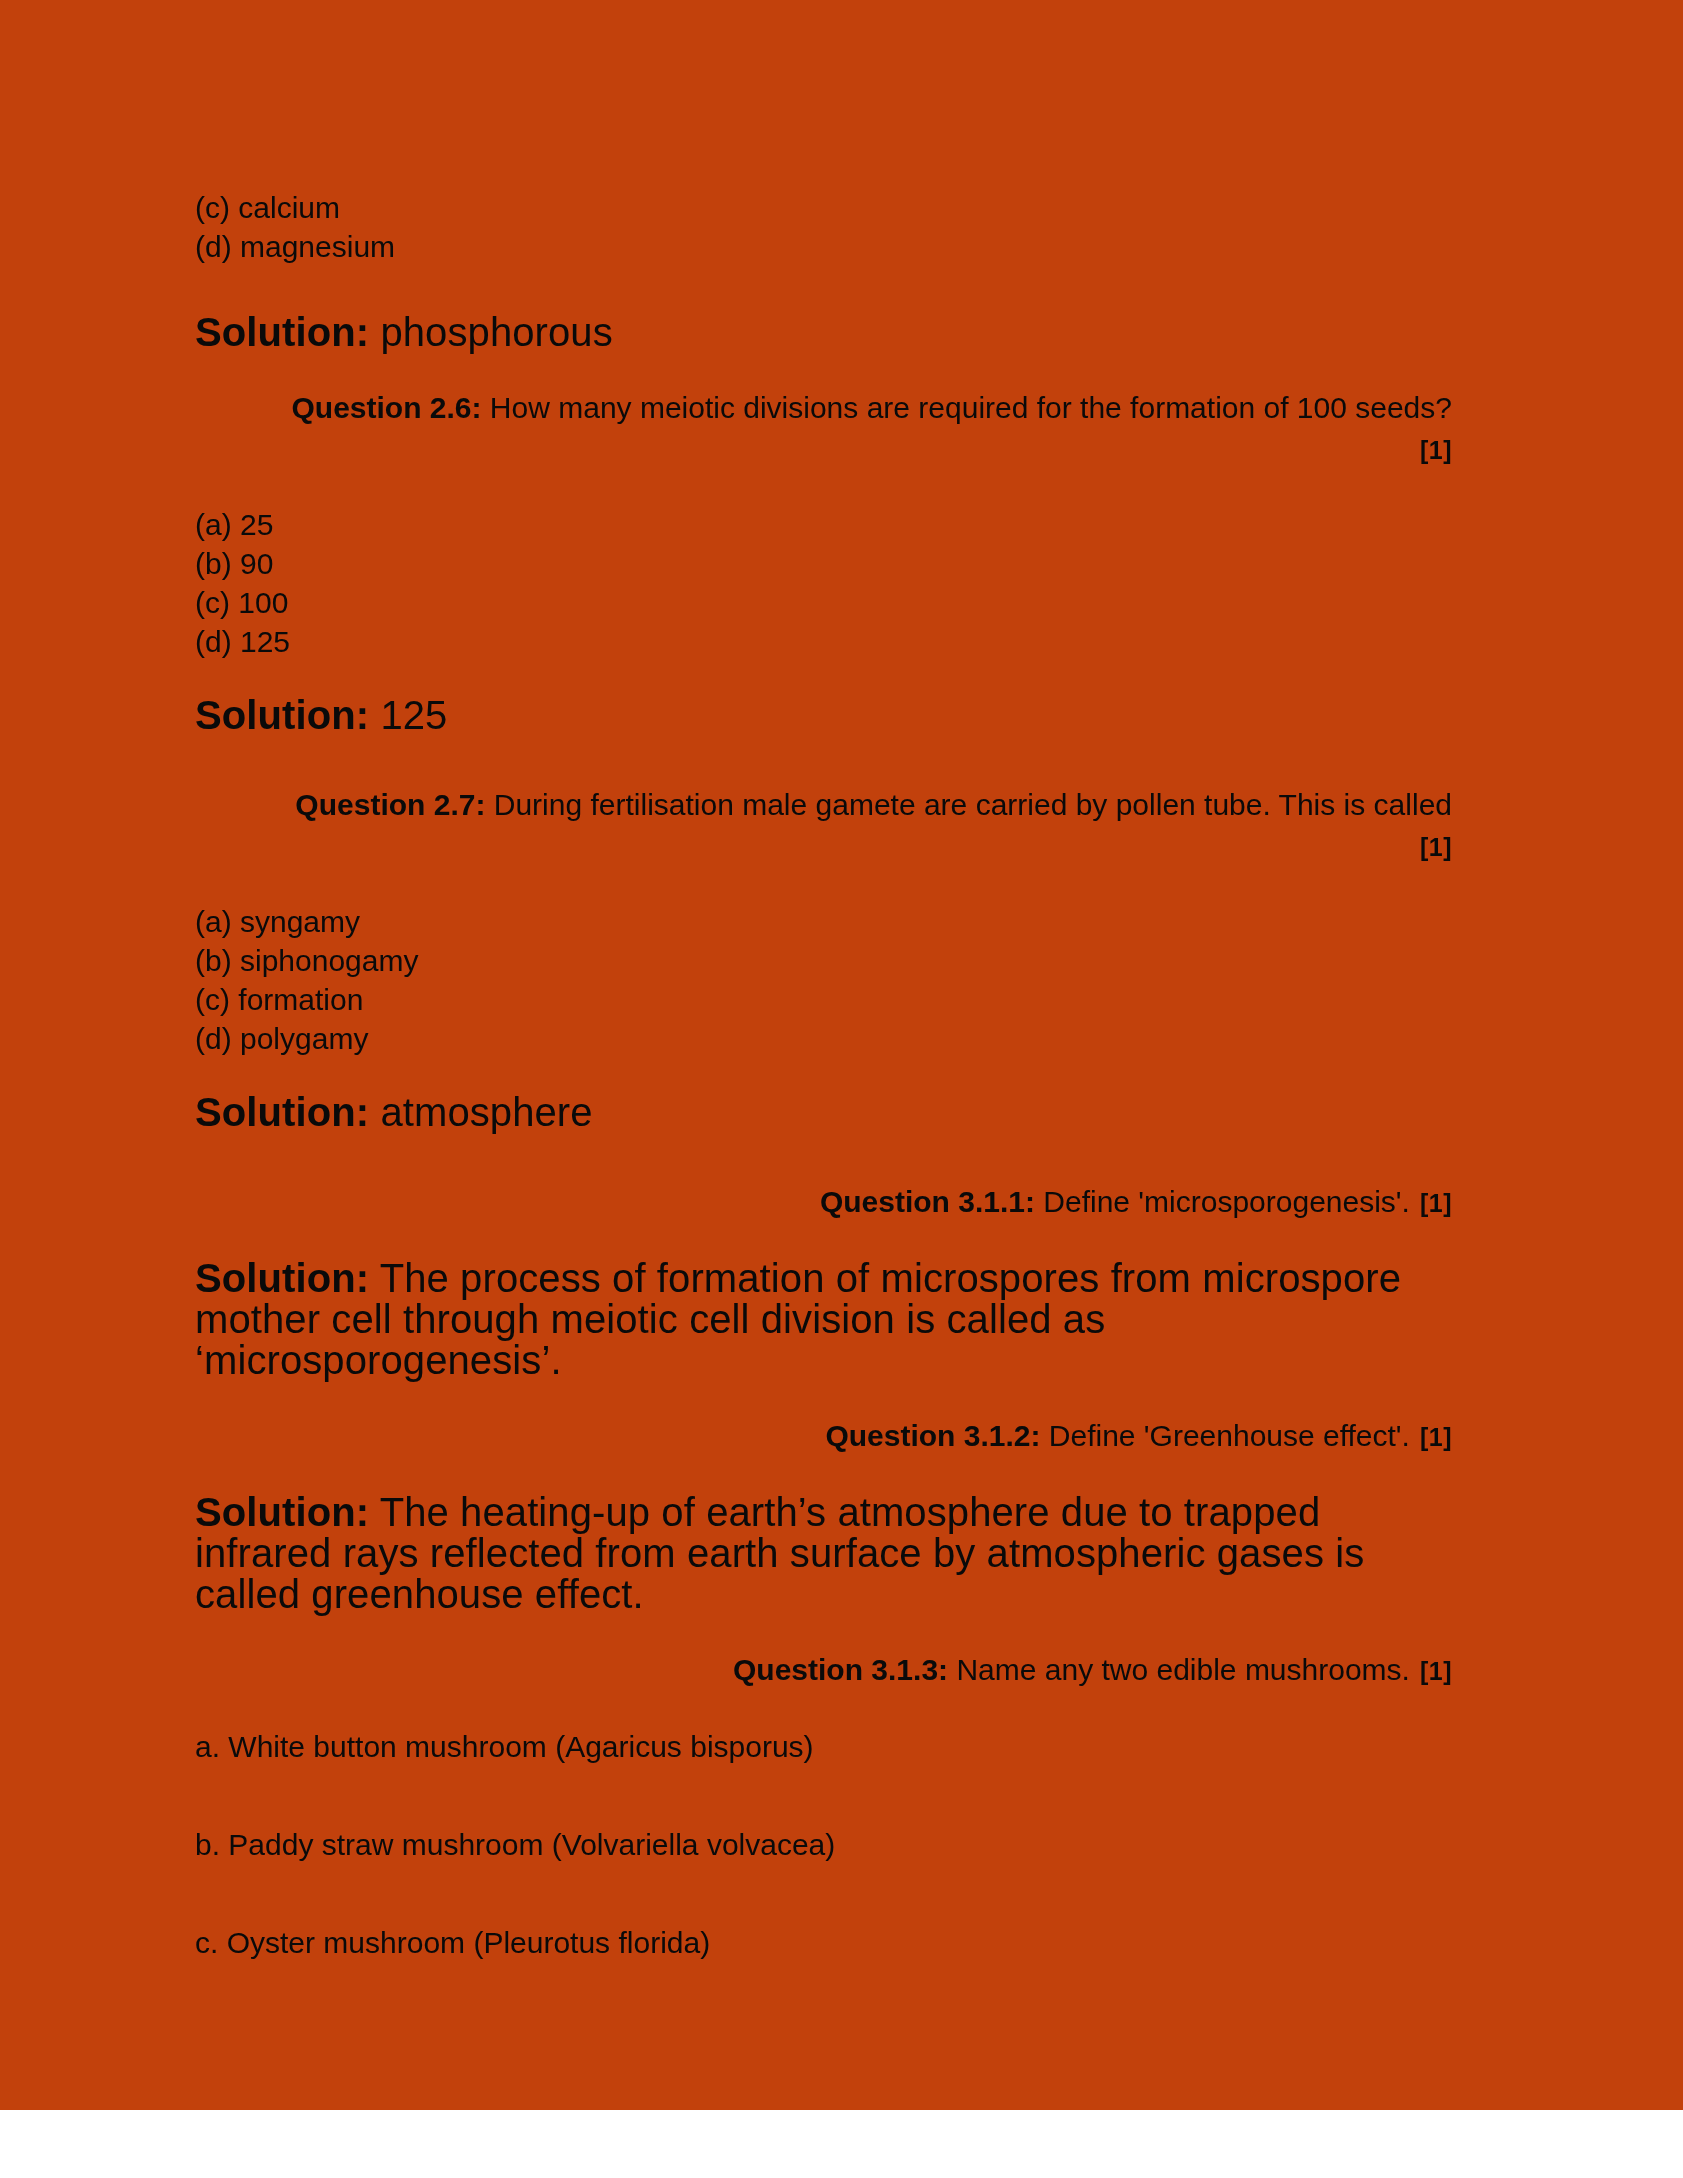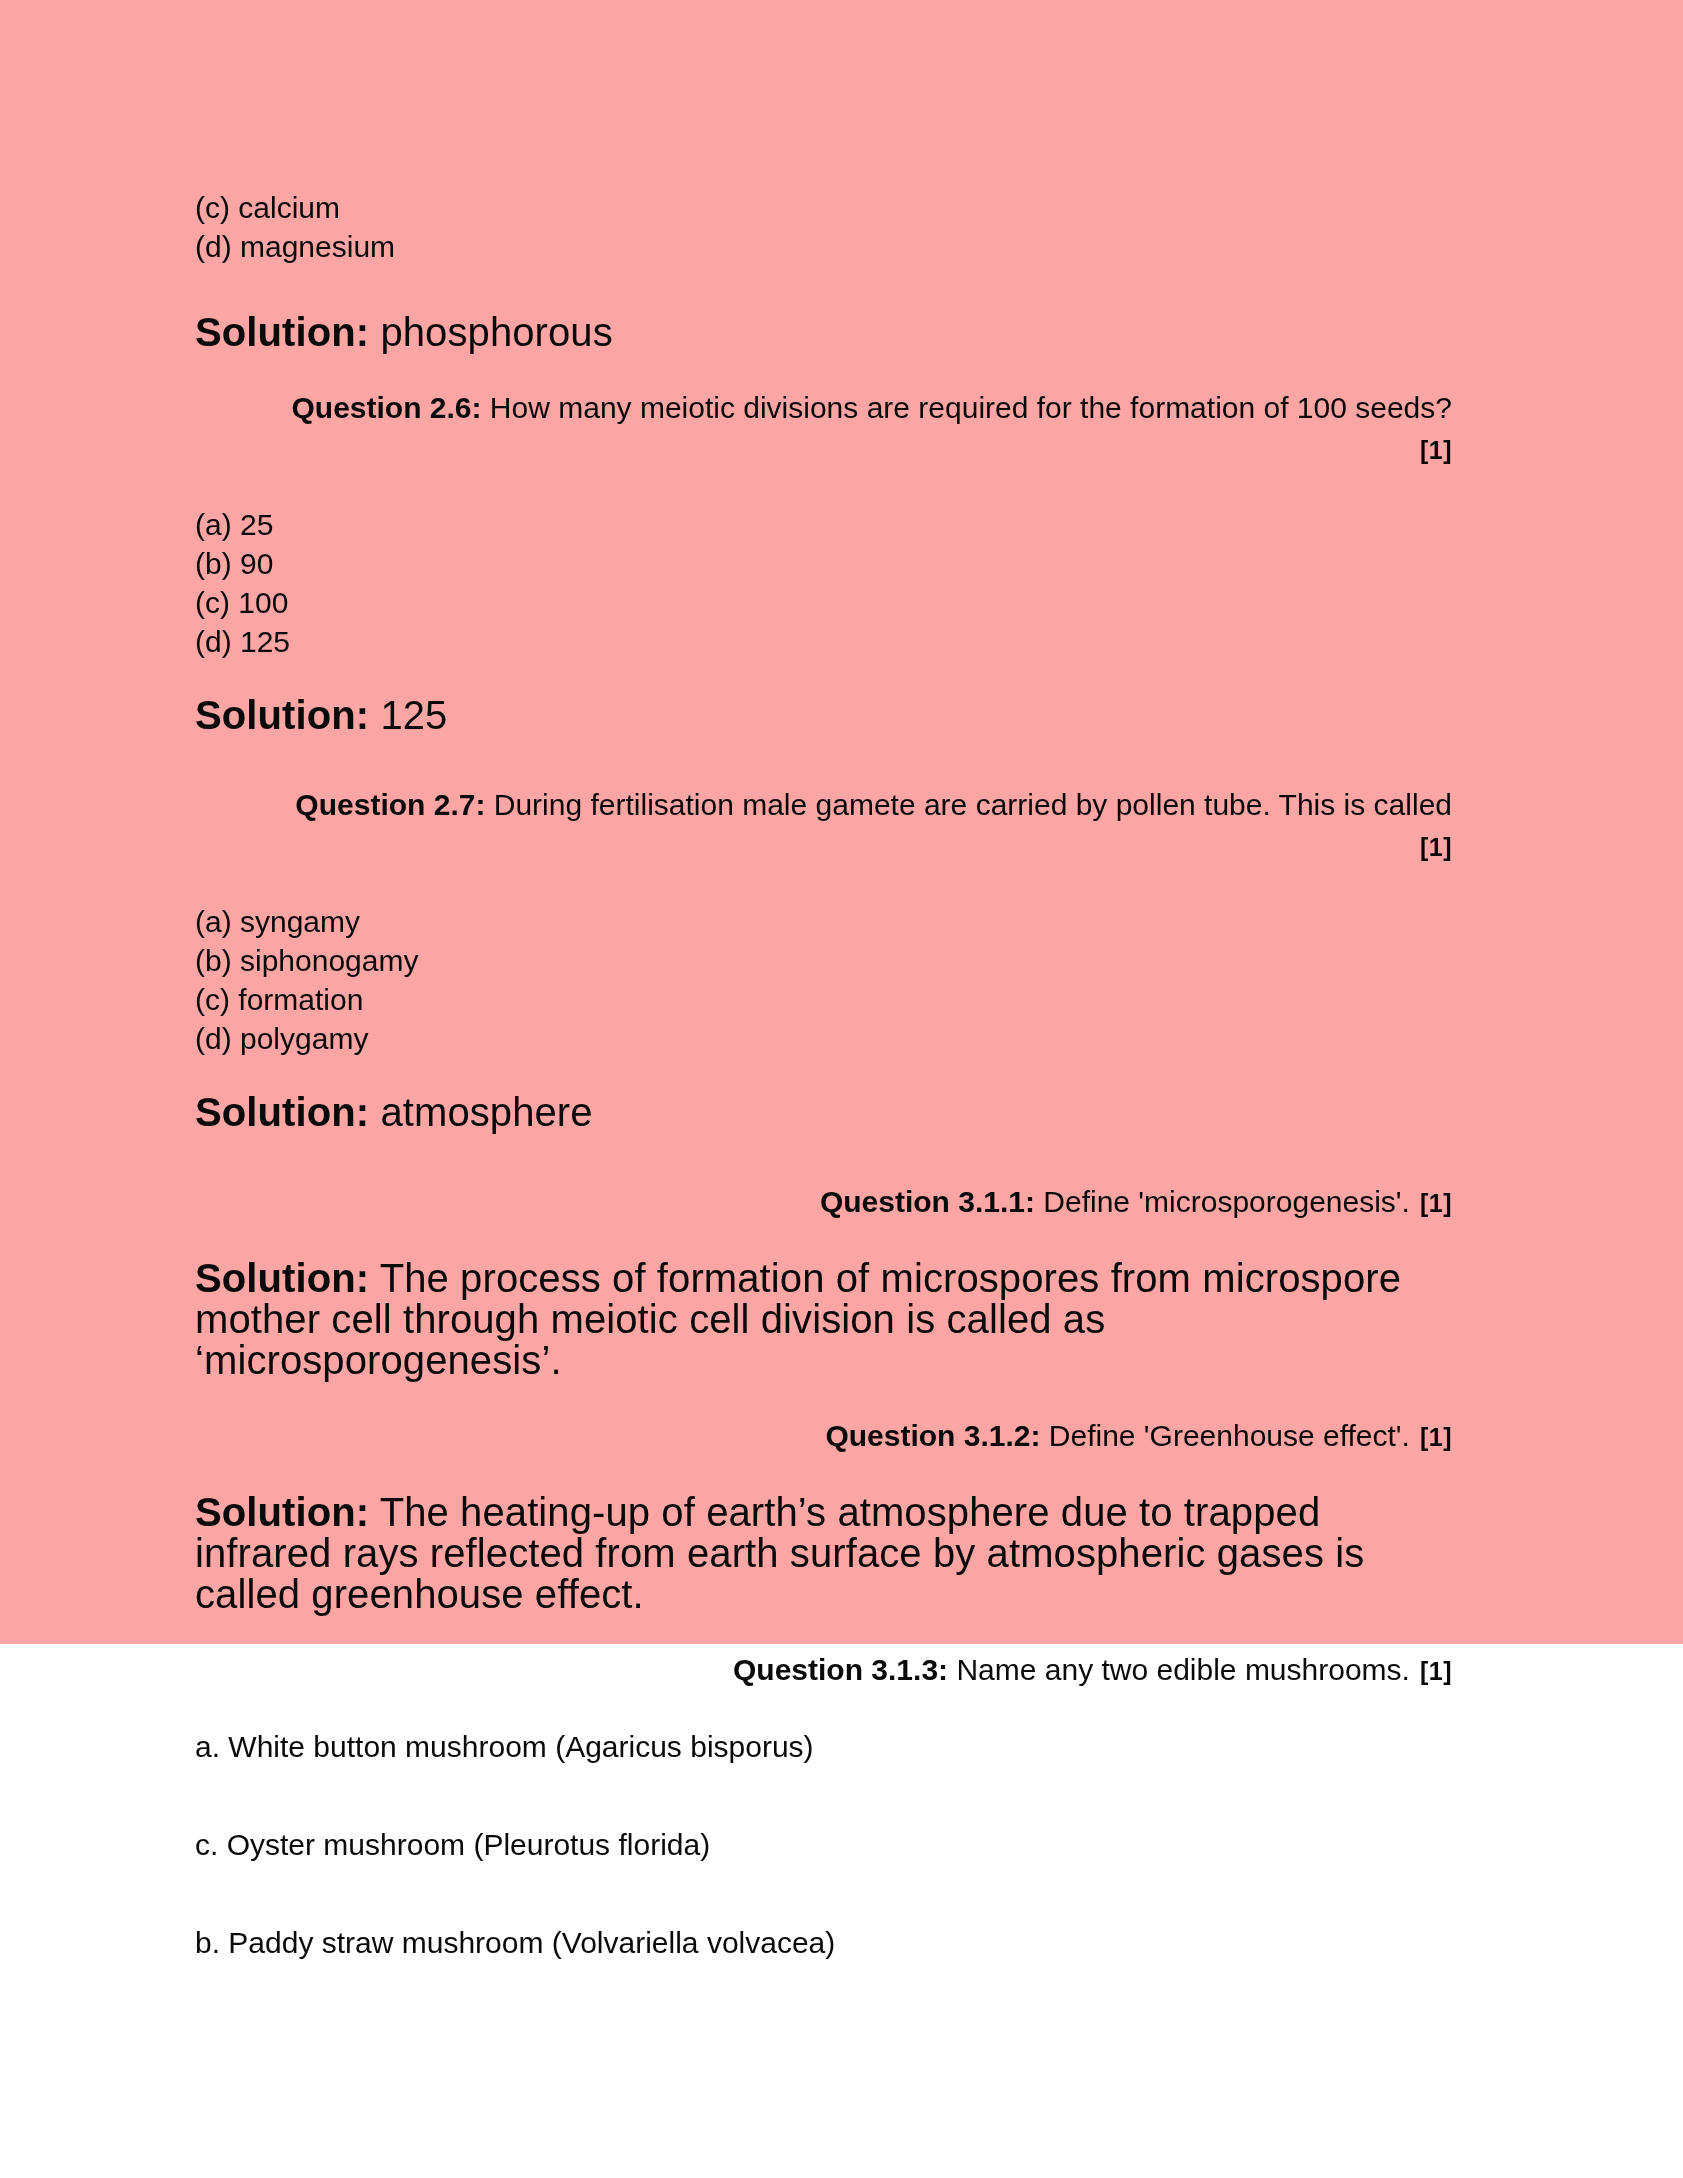--- a/index.html
+++ b/index.html
@@ -10,22 +10,22 @@
   body {
     width: 1683px;
     height: 2178px;
     font-family: "Liberation Sans", sans-serif;
     color: #0a0a0a;
     overflow: hidden;
   }
   .page {
     position: relative;
     width: 1683px;
-    height: 1644px;
-    background: #fca5a5;
+    height: 2110px;
+    background: #c2410c;
     box-sizing: border-box;
     padding: 188px 228px 0 195px;
   }
   .doc {
     width: 1257px;
   }
   
   .para {
     font-size: 40px;
     line-height: 41px;
@@ -121,18 +121,18 @@
     <p class="para"><span class="lbl">Solution:</span><span> The process of formation of microspores from microspore mother cell through meiotic cell division is called as ‘microsporogenesis’.</span></p>
 
     <p class="q-head"><span class="lbl">Question 3.1.2:</span><span class="qtext"> Define 'Greenhouse effect'.</span><span class="marks-inline">[1]</span></p>
 
     <p class="para"><span class="lbl">Solution:</span><span> The heating-up of earth’s atmosphere due to trapped infrared rays reflected from earth surface by atmospheric gases is called greenhouse effect.</span></p>
 
     <p class="q-head"><span class="lbl">Question 3.1.3:</span><span class="qtext"> Name any two edible mushrooms.</span><span class="marks-inline">[1]</span></p>
 
 
     <p class="mush-item">a. White button mushroom (Agaricus bisporus)</p>
+    <p class="mush-item">b. Paddy straw mushroom (Volvariella volvacea)</p>
     <p class="mush-item">c. Oyster mushroom (Pleurotus florida)</p>
-    <p class="mush-item">b. Paddy straw mushroom (Volvariella volvacea)</p>
 
   </div>
 </div>
 
 
 </body></html>

